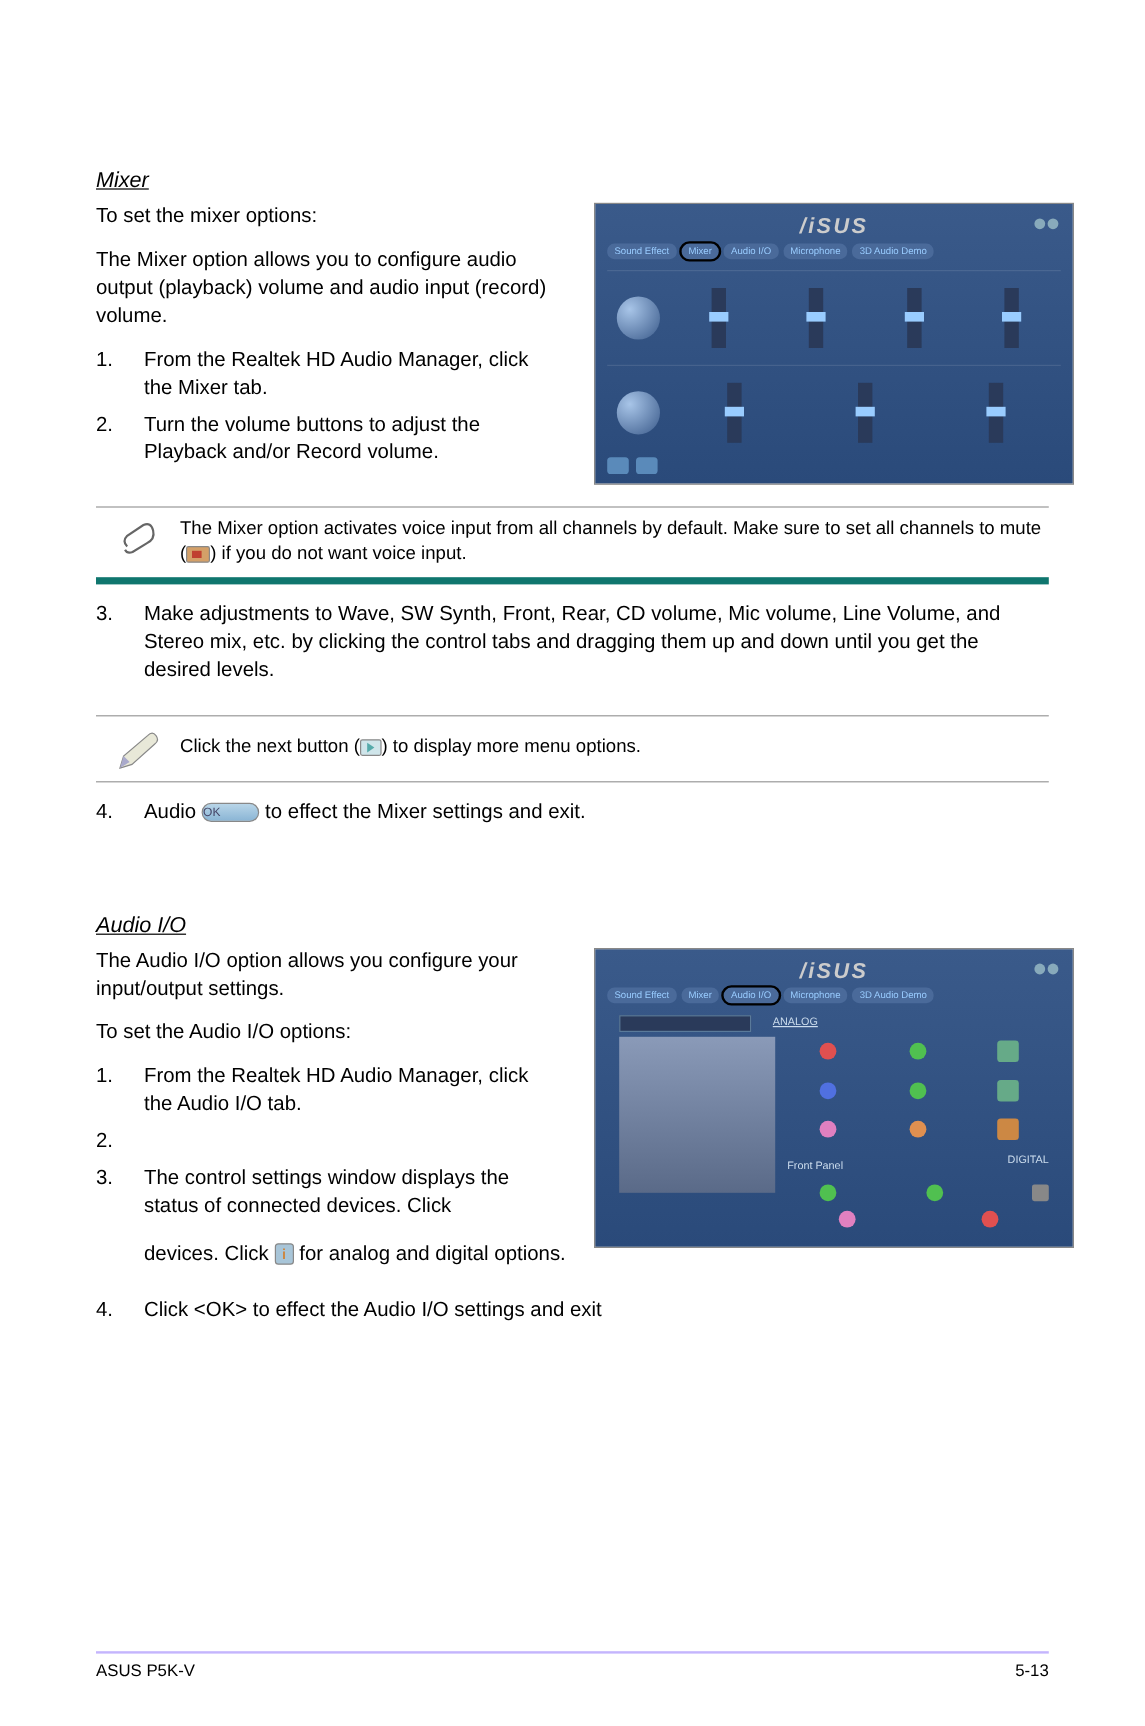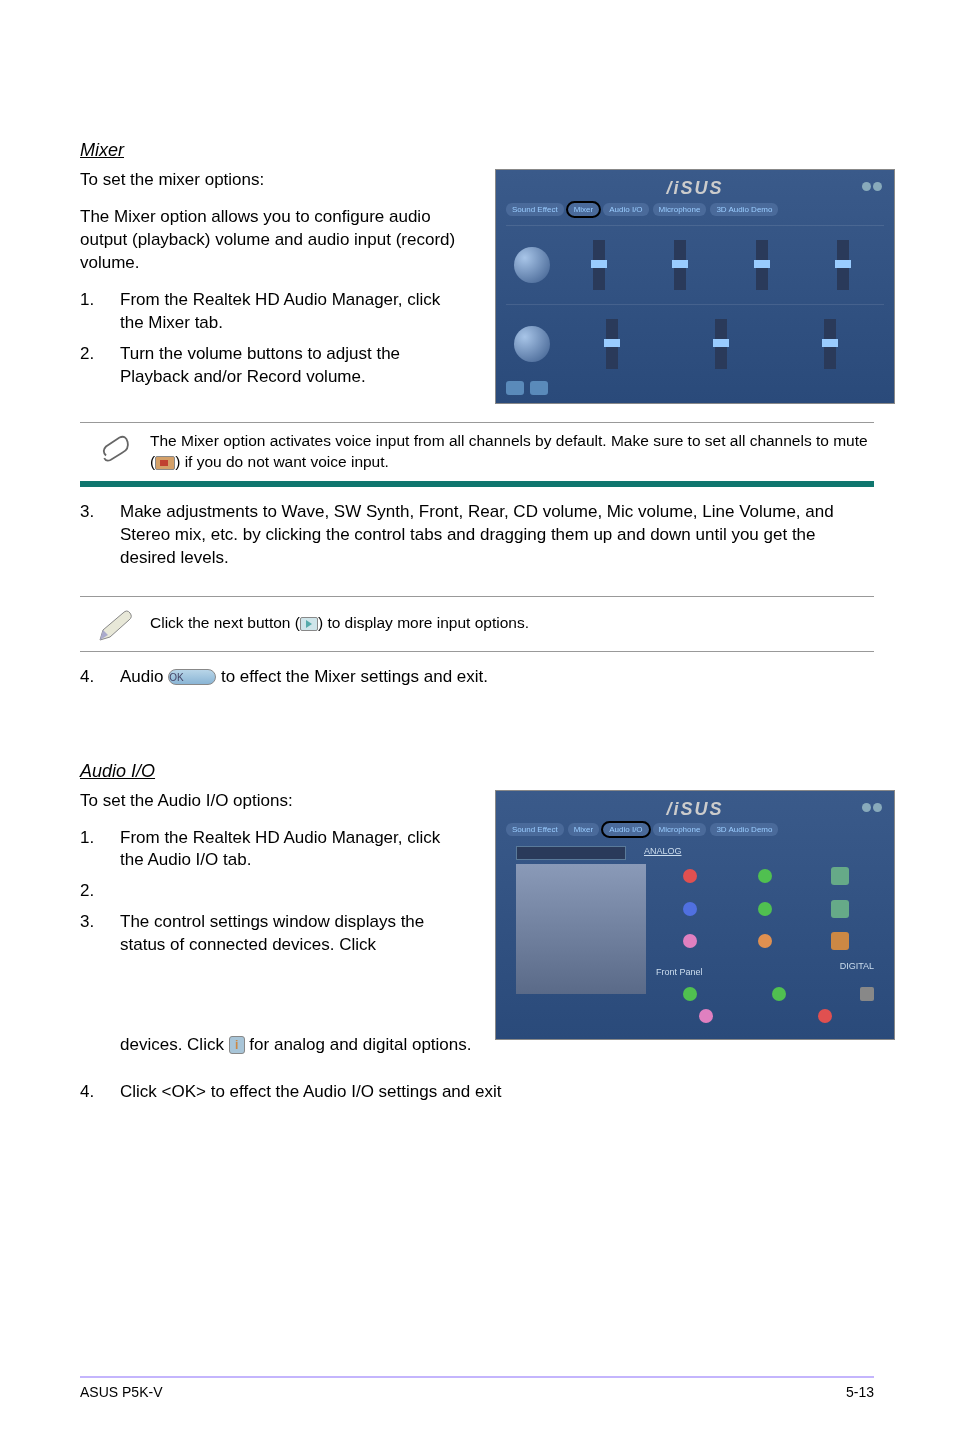--- a/index.html
+++ b/index.html
@@ -408,41 +408,42 @@
   </div>
 
   <div class="note-single">
     <div class="note-icon">
       <svg class="pencil" viewBox="0 0 40 40">
           <path d="M5 35 L8 25 L28 8 Q32 4 35 8 Q38 12 34 15 L15 32 Z" fill="#e8e8d8" stroke="#888"></path>
           <path d="M5 35 L8 25 L13 30 Z" fill="#aac"></path>
         </svg>
     </div>
     <div class="note-text">
-      <span>Click the next button (</span><span class="next-ic"></span><span>) to display more input options.</span>
+      <span>Click the next button (</span><span class="next-ic"></span><span>) to display more menu options.</span>
     </div>
   </div>
 
   <div class="ol">
     <div class="ol-item">
       <div class="ol-num">4.</div>
       <div class="ol-text para-full">
         <span>Audio </span><span class="ok-ic">OK</span><span> to effect the Mixer settings and exit.</span>
       </div>
     </div>
   </div>
 </div>
 
 <div class="section-gap"></div>
 
 <div>
   <div class="heading">Audio I/O</div>
 
   <div class="row">
     <div class="col-left">
+      <div class="para">The Audio I/O option allows you configure your input/output settings.</div>
       <div class="para">To set the Audio I/O options:</div>
       <div class="ol">
         <div class="ol-item">
           <div class="ol-num">1.</div>
           <div class="ol-text">From the Realtek HD Audio Manager, click the Audio I/O tab.</div>
         </div>
         <div class="ol-item">
           <div class="ol-num">2.</div>
         </div>
         <div class="ol-item">

